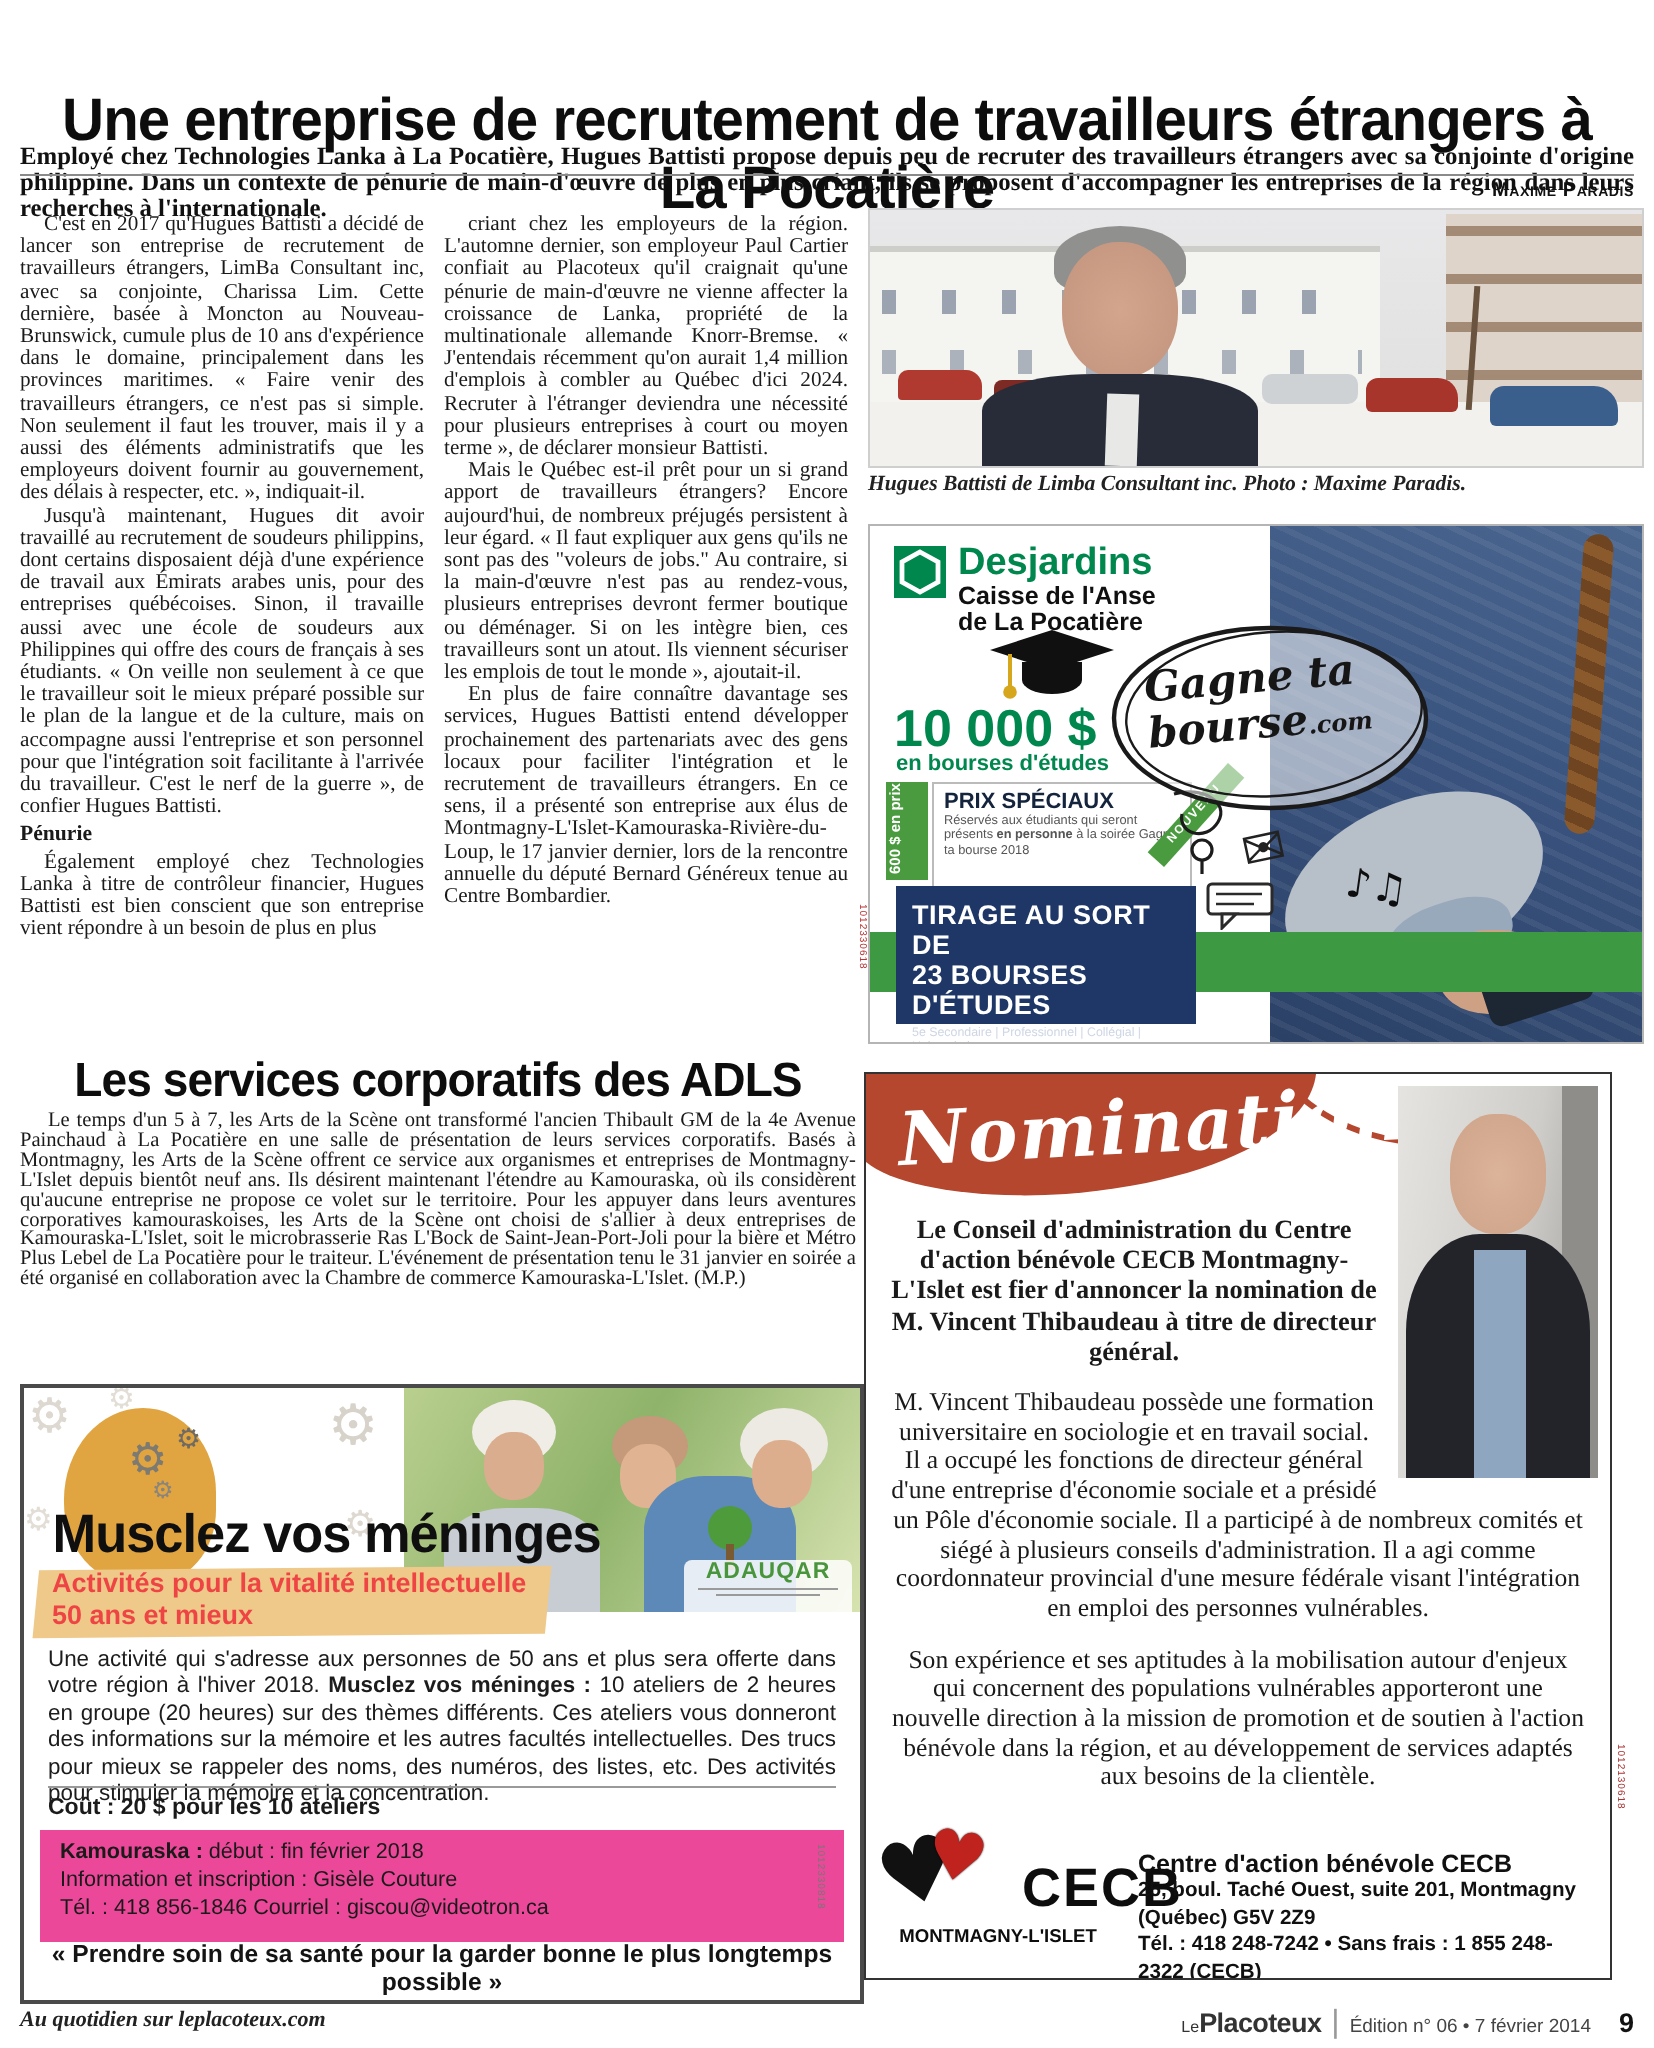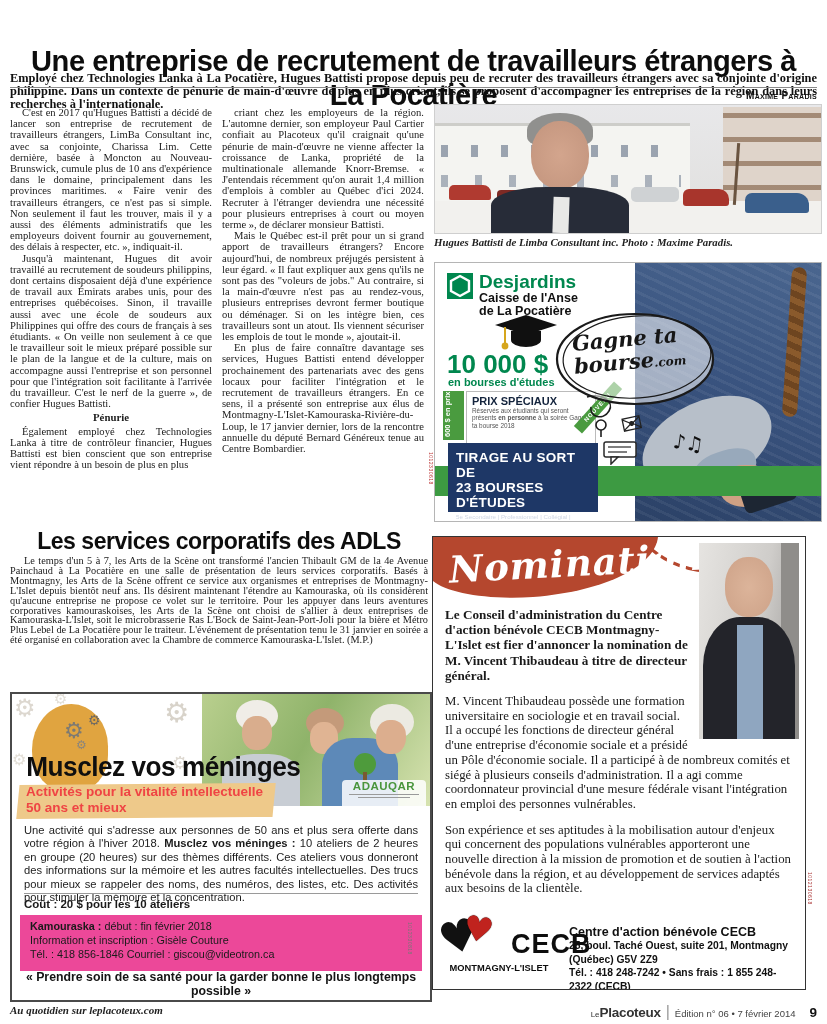--- a/index.html
+++ b/index.html
@@ -15,21 +15,21 @@
     line-height:12.8px;text-align:justify;color:#111;}
   .rule{left:10px;top:87px;width:807px;height:0;border-top:1px solid #8a8a8a;}
   .byline{left:10px;top:90px;width:807px;text-align:right;
     font-family:"Liberation Sans",sans-serif;font-weight:bold;font-size:10px;
     font-variant:small-caps;letter-spacing:.3px;color:#111;}
 
   
   .cols{left:10px;top:107px;width:414px;height:421px;overflow:hidden;display:flex;gap:10px;}
   .col{width:202px;font-size:10.6px;line-height:11.2px;text-align:justify;}
   .col p{margin:0;text-indent:12px;}
-  .crosshead{margin:3px 0 2px 0;text-align:center;font-weight:bold;font-size:10.8px;}
+  .crosshead{margin:3px 0 2px 0;text-align:left;font-weight:bold;font-size:10.8px;}
 
   
   .photo1{left:434px;top:104px;width:386px;height:128px;overflow:hidden;
     background:linear-gradient(#e8e8ea,#e0dfdd);border:1px solid #cfcfcf;}
   .caption{left:434px;top:236px;width:386px;font-style:italic;font-weight:bold;
     font-size:10.8px;color:#222;}
 
   
   .addj{left:434px;top:262px;width:386px;height:258px;background:#fff;
     border:1px solid #b5b5b5;overflow:hidden;}
@@ -72,21 +72,21 @@
     font-family:"Liberation Sans",sans-serif;font-weight:bold;font-size:24px;
     letter-spacing:-0.5px;transform:scaleX(0.96);color:#0d0d0d;}
   .adls-body{left:10px;top:556px;width:418px;font-size:10.3px;line-height:9.9px;
     text-align:justify;}
   .adls-body p{margin:0;text-indent:14px;}
 
   
   .nom{left:432px;top:536px;width:372px;height:452px;border:1px solid #333;background:#fff;overflow:hidden;}
   .nom-title{left:16px;top:4px;font-family:"DejaVu Serif",serif;font-style:italic;
     font-weight:bold;font-size:37px;color:#fff;transform:rotate(-3deg);letter-spacing:1px;}
-  .nom-body{position:absolute;left:12px;top:70px;width:348px;font-size:12.8px;line-height:14.7px;}
+  .nom-body{position:absolute;left:12px;top:70px;width:348px;font-size:12.8px;line-height:14.7px;text-align:center;}
   .nom-float{float:right;width:104px;height:134px;}
   .nom-body p{margin:0 0 11px 0;}
   .nom-intro{font-weight:bold;font-size:13.2px;line-height:15.2px;}
   .nom-photo{left:266px;top:6px;width:100px;height:196px;overflow:hidden;
     background:linear-gradient(100deg,#e6e4e1 0%,#cfcdca 55%,#979593 100%);}
   .cecb-acronym{font-family:"Liberation Sans",sans-serif;font-weight:bold;font-size:27px;
     letter-spacing:1px;color:#0d0d0d;margin-left:24px;}
   .cecb-region{font-family:"Liberation Sans",sans-serif;font-weight:bold;font-size:9.3px;color:#0d0d0d;}
   .cecb-contact{font-family:"Liberation Sans",sans-serif;color:#101010;}
   .cecb-contact .l1{font-weight:bold;font-size:12.5px;}

